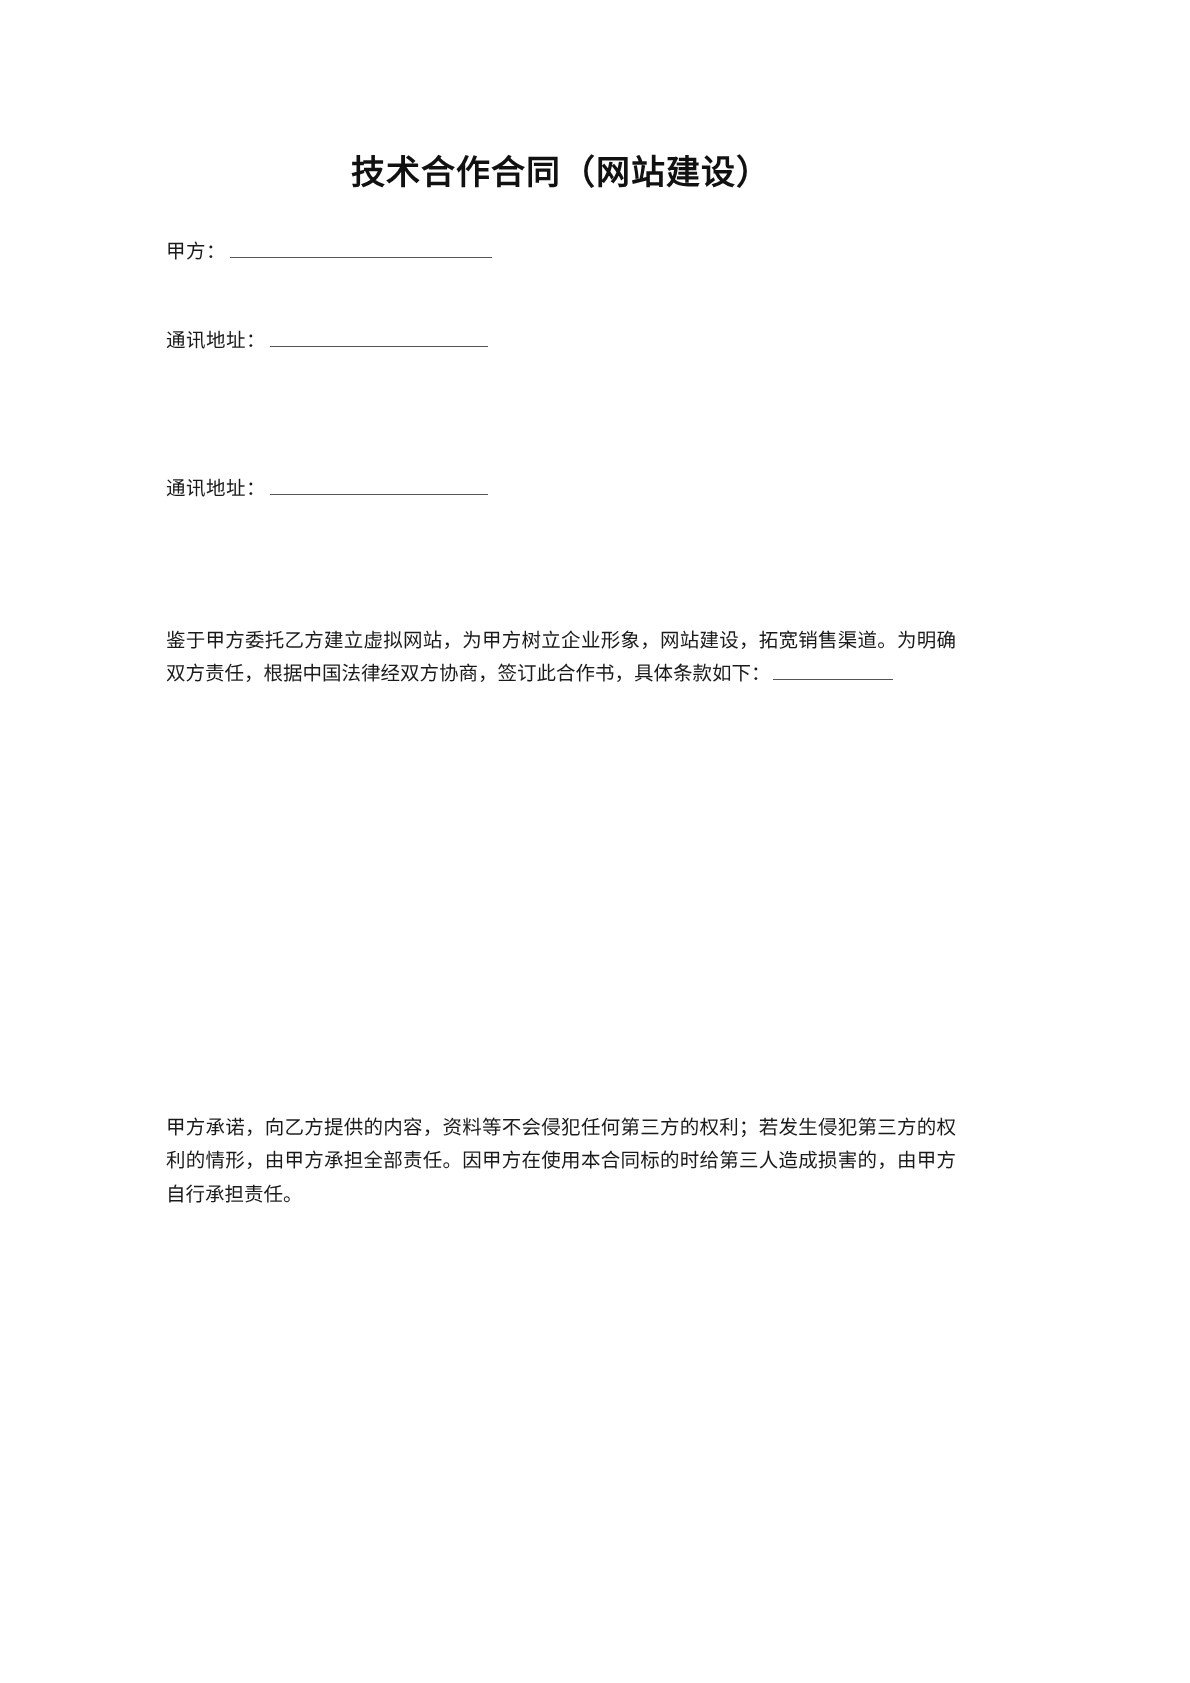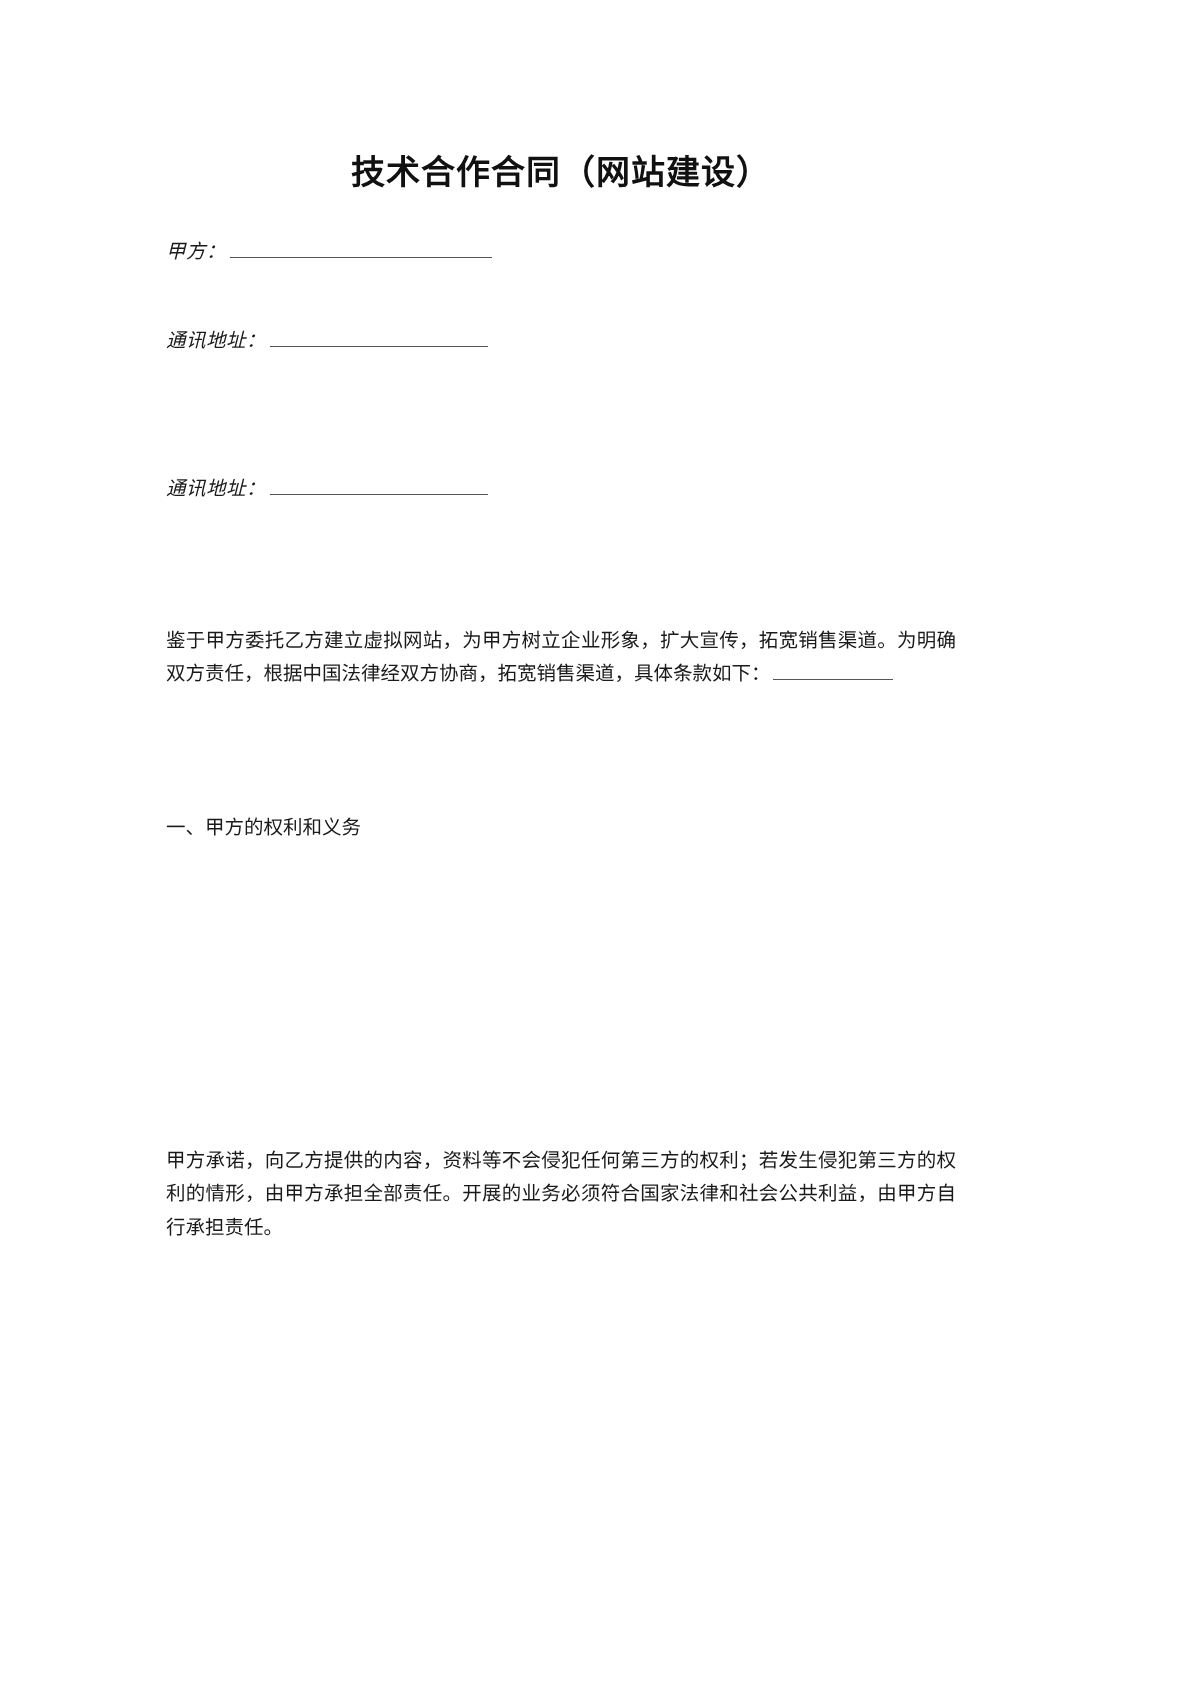--- a/index.html
+++ b/index.html
@@ -35,21 +35,20 @@
     margin: 0;
     padding-top: 150px;
     line-height: 1.3;
     color: #111111;
   }
   .field-row {
     font-size: 19.5px;
     line-height: 1.6;
     color: #1a1a1a;
     white-space: nowrap;
-    font-style: italic;
   }
   .field-row .field-label {
     letter-spacing: 0.5px;
   }
   .field-row .blank {
     display: inline-block;
     border-bottom: 1px solid #555555;
     vertical-align: baseline;
     height: 16px;
     margin-left: 4px;
@@ -109,36 +108,35 @@
 
 
     <div class="gap-3"></div>
 
     <div class="field-row">
       <span class="field-label">通讯地址：</span><span class="blank blank-w2"></span>
     </div>
 
     <div class="spacer-xl"></div>
 
-    <p class="para"><span>鉴于甲方委托乙方建立虚拟网站，为甲方树立企业形象，扩大宣传，拓宽销售渠道。为明确双方责任，根据中国法律经双方协商，拓宽销售渠道，具体条款如下：</span><span class="blank-inline"></span></p>
+    <p class="para"><span>鉴于甲方委托乙方建立虚拟网站，为甲方树立企业形象，网站建设，拓宽销售渠道。为明确双方责任，根据中国法律经双方协商，签订此合作书，具体条款如下：</span><span class="blank-inline"></span></p>
 
     <div class="spacer-xl"></div>
 
-    <p class="section-heading">一、甲方的权利和义务</p>
 
     <div class="spacer-m"></div>
 
 
     <div class="spacer-m"></div>
 
 
     <div class="spacer-m"></div>
 
 
     <div class="spacer-m"></div>
 
 
     <div class="spacer-m"></div>
 
-    <p class="para">甲方承诺，向乙方提供的内容，资料等不会侵犯任何第三方的权利；若发生侵犯第三方的权利的情形，由甲方承担全部责任。开展的业务必须符合国家法律和社会公共利益，由甲方自行承担责任。</p>
+    <p class="para">甲方承诺，向乙方提供的内容，资料等不会侵犯任何第三方的权利；若发生侵犯第三方的权利的情形，由甲方承担全部责任。因甲方在使用本合同标的时给第三人造成损害的，由甲方自行承担责任。</p>
 
   </div>
 </div>
 
 </body></html>

